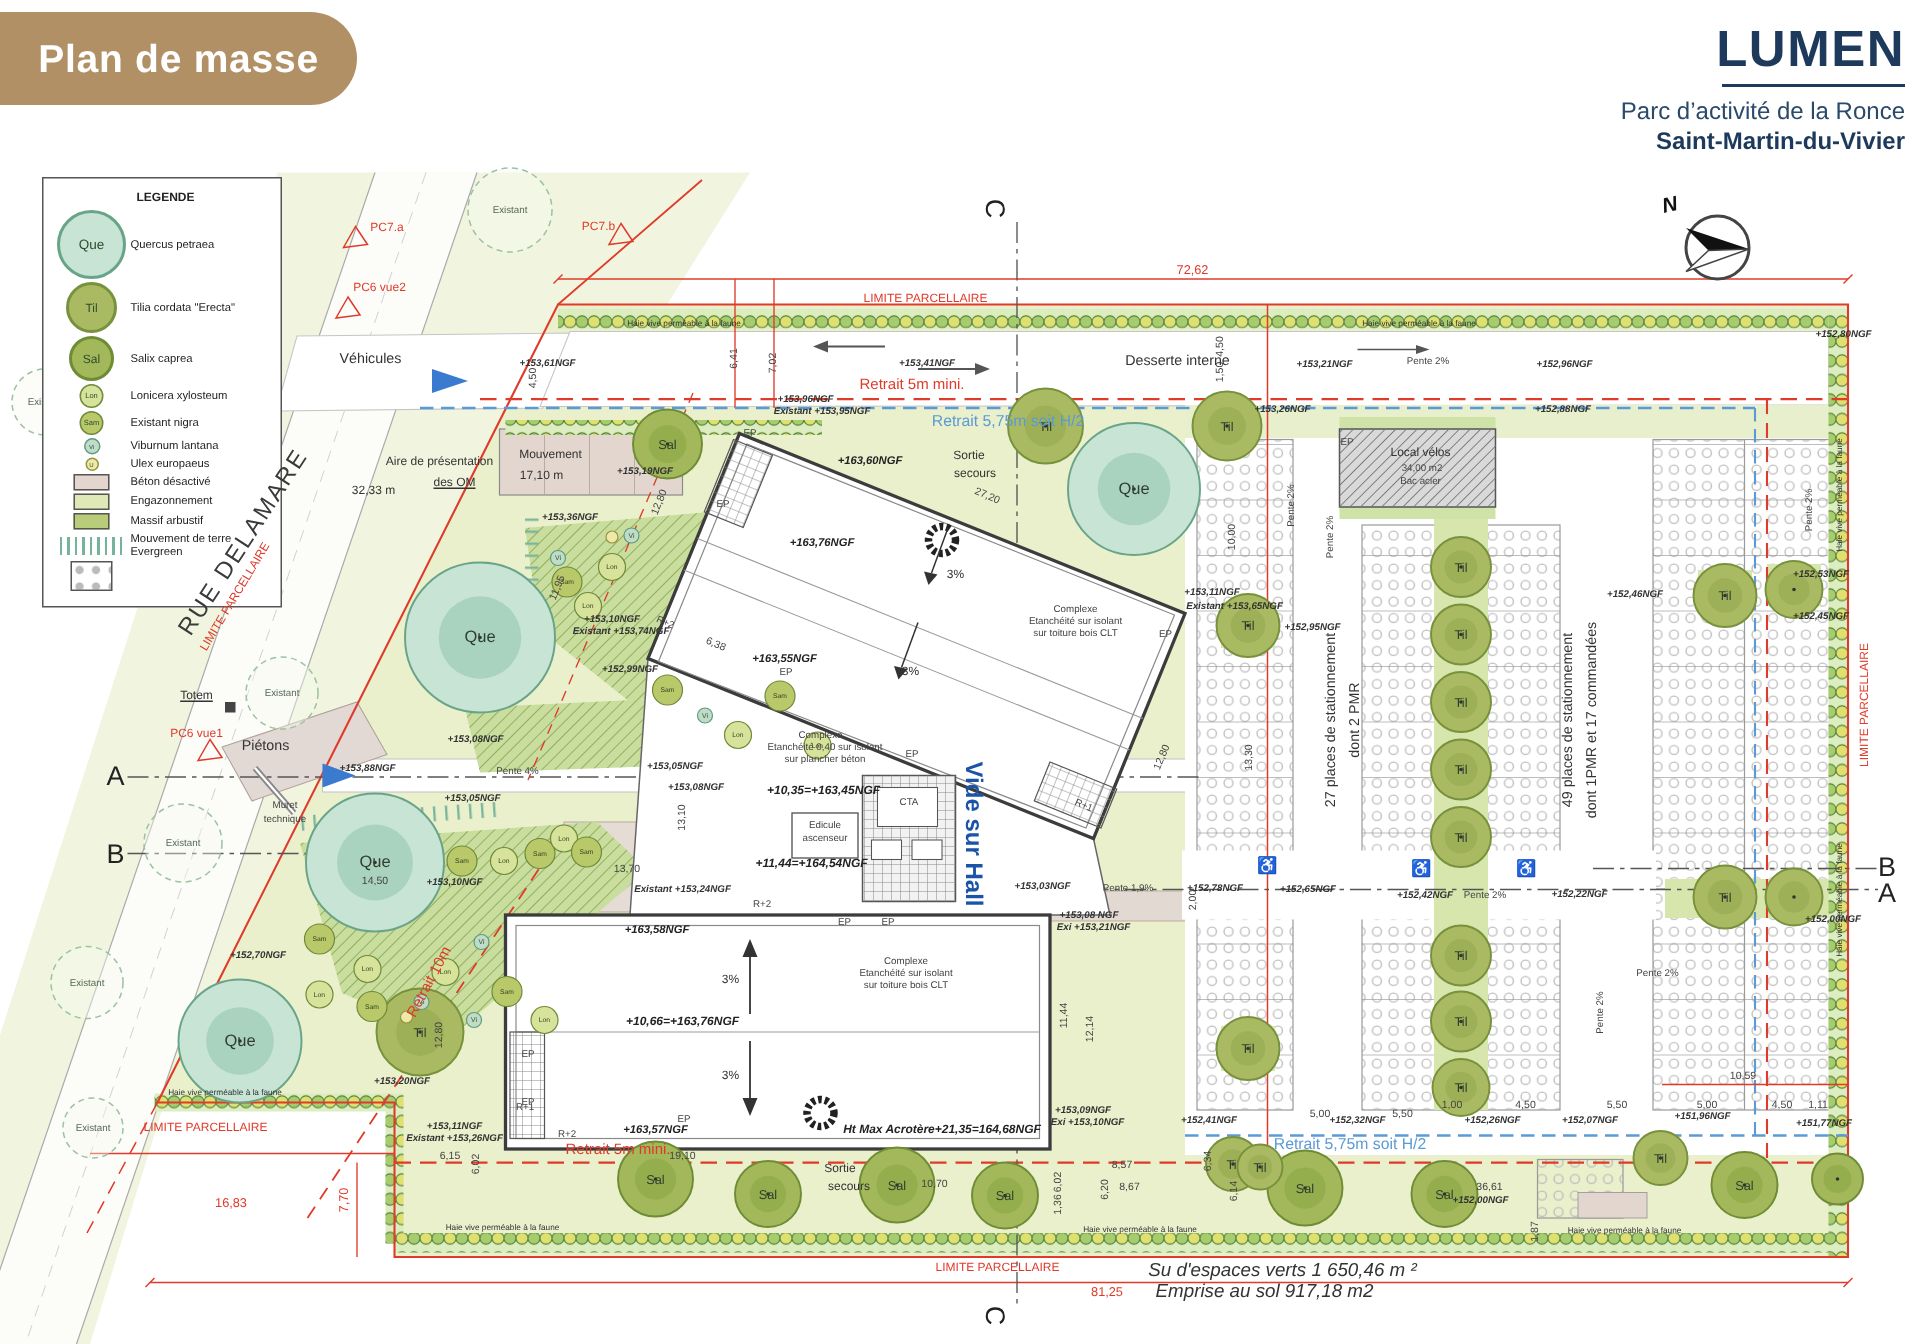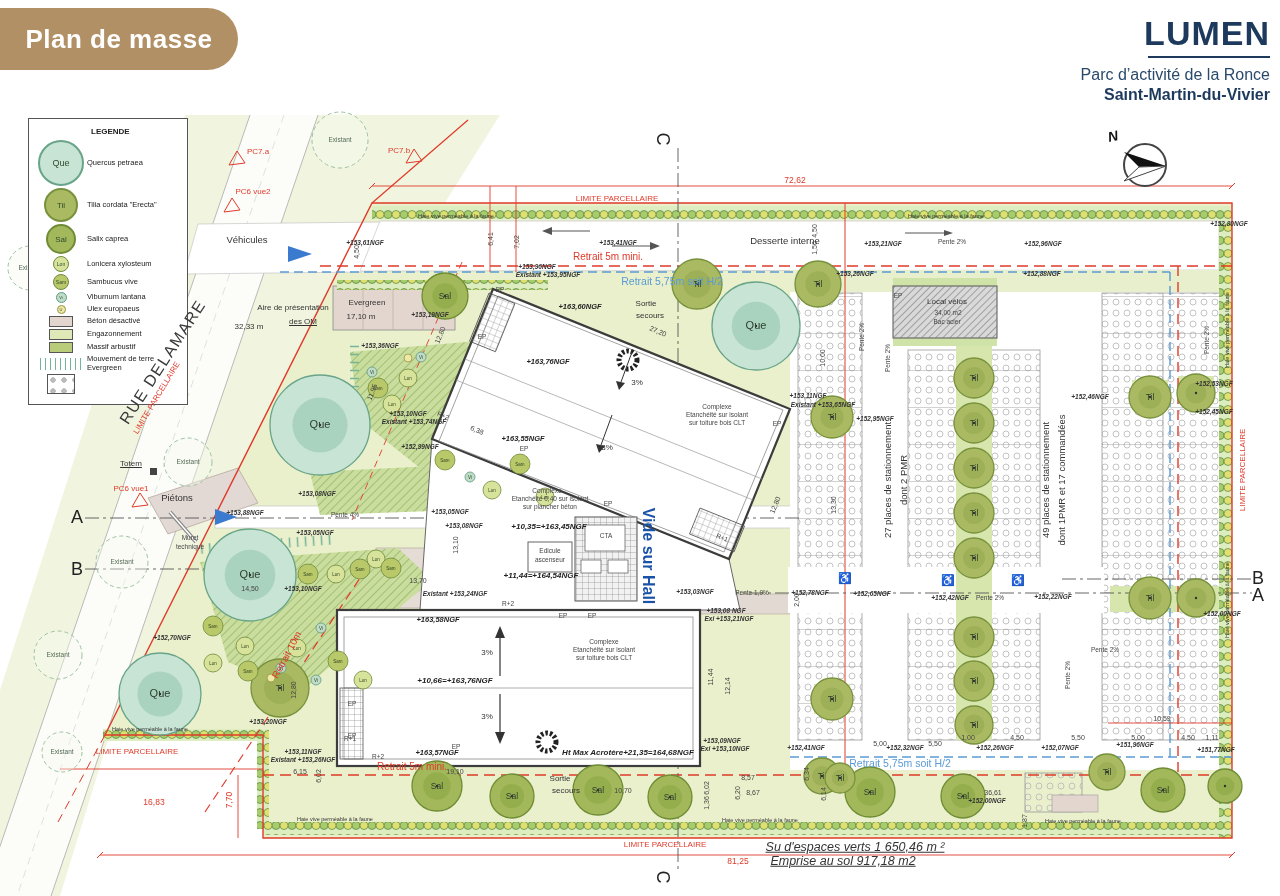--- a/index.html
+++ b/index.html
@@ -46,21 +46,21 @@
   .blue{color:#5b9bd5;font-size:10.5px;}
   .bluebig{color:#1a53a8;font-size:16px;font-weight:bold;}
   .street{color:#3a3a3a;font-size:16px;letter-spacing:1.5px;}
   .dkb{color:#333;font-size:9.5px;}
   .dk{color:#333;font-size:8px;}
   .dt{color:#444;font-size:6.5px;}
   .dim{color:#444;font-size:7px;}
   .ngf{color:#333;font-size:6.5px;font-style:italic;font-weight:bold;}
   .ngf8{color:#222;font-size:7.5px;font-style:italic;font-weight:bold;}
   .ngfb{color:#222;font-size:8px;font-style:italic;font-weight:bold;}
-  .ital{color:#333;font-size:12.5px;font-style:italic;text-decoration:underline;}
+  .ital{color:#333;font-size:12.5px;font-style:italic;}
   .ital9{color:#222;font-size:8px;font-style:italic;font-weight:bold;}
   .sec{color:#222;font-size:18px;}
   .hlbl{color:#333;font-size:5.5px;}
   .wc{color:#666;font-size:11px;}
   .north{color:#111;font-size:14px;font-weight:bold;font-style:italic;}
 </style>
 </head>
 <body>
 
 <div id="canvas">
@@ -634,21 +634,21 @@
         <div class="lg-row">
           <div class="lg-sym">
             <div class="sym sym-circle-lon">Lon</div>
           </div>
           <div class="lg-label">Lonicera xylosteum</div>
         </div>
         <div class="lg-row">
           <div class="lg-sym">
             <div class="sym sym-circle-sam">Sam</div>
           </div>
-          <div class="lg-label">Sambucus vive</div>
+          <div class="lg-label">Existant nigra</div>
         </div>
         <div class="lg-row">
           <div class="lg-sym">
             <div class="sym sym-circle-vi">Vi</div>
           </div>
           <div class="lg-label">Viburnum lantana</div>
         </div>
         <div class="lg-row">
           <div class="lg-sym">
             <div class="sym sym-circle-u">U</div>
@@ -709,21 +709,21 @@
       <div class="a blue" style="left: 900px; top: 763px; transform: translate(-50%, -50%);">Retrait 5,75m soit H/2</div>
       <div class="a bluebig" style="left: 648px; top: 556px; transform: translate(-50%, -50%) rotate(90deg);">Vide sur Hall</div>
       <div class="a street" style="left: 163px; top: 362px; transform: translate(-50%, -50%) rotate(-57deg);">RUE DELAMARE</div>
       <div class="a dkb" style="left: 247px; top: 240px; transform: translate(-50%, -50%);">Véhicules</div>
       <div class="a dkb" style="left: 177px; top: 498px; transform: translate(-50%, -50%);">Piétons</div>
       <div class="a dkb" style="left: 785px; top: 241px; transform: translate(-50%, -50%);">Desserte interne</div>
       <div class="a dk" style="left: 131px; top: 464px; transform: translate(-50%, -50%); text-decoration: underline;">Totem</div>
       <div class="a dk" style="left: 293px; top: 308px; transform: translate(-50%, -50%);">Aire de présentation</div>
       <div class="a dk" style="left: 303px; top: 322px; transform: translate(-50%, -50%); text-decoration: underline;">des OM</div>
       <div class="a dk" style="left: 249px; top: 327px; transform: translate(-50%, -50%);">32,33 m</div>
-      <div class="a dk" style="left: 367px; top: 303px; transform: translate(-50%, -50%);">Evergreen</div>
+      <div class="a dk" style="left: 367px; top: 303px; transform: translate(-50%, -50%);">Mouvement</div>
       <div class="a dk" style="left: 361px; top: 317px; transform: translate(-50%, -50%);">17,10 m</div>
       <div class="a dt" style="left: 190px; top: 538px; transform: translate(-50%, -50%);">Muret</div>
       <div class="a dt" style="left: 190px; top: 547px; transform: translate(-50%, -50%);">technique</div>
       <div class="a dk" style="left: 646px; top: 304px; transform: translate(-50%, -50%);">Sortie</div>
       <div class="a dk" style="left: 650px; top: 316px; transform: translate(-50%, -50%);">secours</div>
       <div class="a dim" style="left: 658px; top: 331px; transform: translate(-50%, -50%) rotate(23deg);">27,20</div>
       <div class="a dk" style="left: 560px; top: 779px; transform: translate(-50%, -50%);">Sortie</div>
       <div class="a dk" style="left: 566px; top: 791px; transform: translate(-50%, -50%);">secours</div>
       <div class="a dk" style="left: 947px; top: 302px; transform: translate(-50%, -50%);">Local vélos</div>
       <div class="a dt" style="left: 948px; top: 313px; transform: translate(-50%, -50%);">34,00 m2</div>

